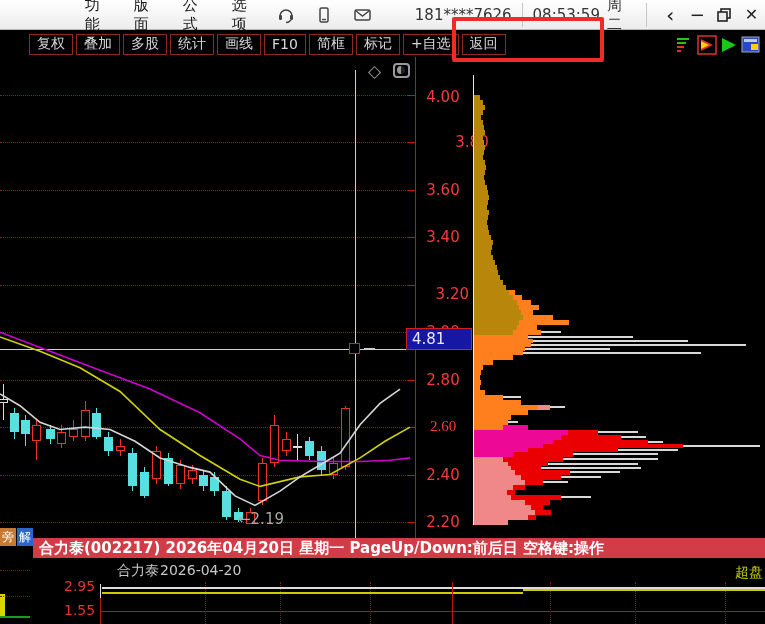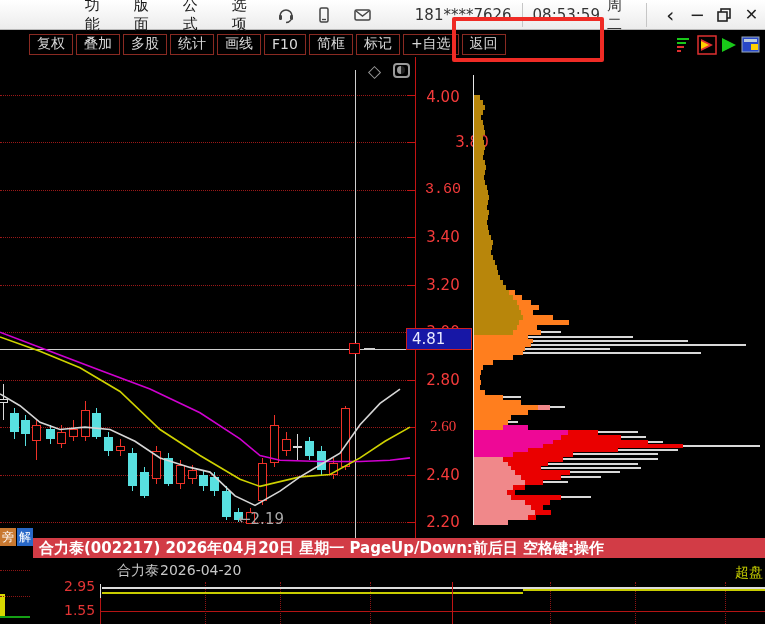--- a/index.html
+++ b/index.html
@@ -186,23 +186,23 @@
       <div class="axis-tick" style="top: 323px;"></div>
       <div class="gridline" style="top: 370px;"></div>
       <div class="axis-tick" style="top: 370px;"></div>
       <div class="gridline" style="top: 418px;"></div>
       <div class="axis-tick" style="top: 418px;"></div>
       <div class="gridline" style="top: 465px;"></div>
       <div class="axis-tick" style="top: 465px;"></div>
       <div class="axis-line"></div>
       <div class="axis-label" style="top: 23px; margin-top: 8px;">4.00</div>
       <div class="axis-label" style="top: 76px; margin-left: 29px;">3.80</div>
-      <div class="axis-label" style="top: 124px; font-family: Liberation Mono, monospace;">3.60</div>
+      <div class="axis-label" style="top: 124px;">3.60</div>
       <div class="axis-label" style="top: 171px;">3.40</div>
-      <div class="axis-label" style="top: 219px;">3.20</div>
+      <div class="axis-label" style="top: 228px; text-align: right;">3.20</div>
       <div class="axis-label" style="top: 266px;">3.00</div>
       <div class="axis-label" style="top: 314px;">2.80</div>
       <div class="axis-label" style="top: 361px; font-family: Liberation Serif, serif;">2.60</div>
       <div class="axis-label" style="top: 409px;">2.40</div>
       <div class="axis-label" style="top: 456px;">2.20</div>
       <div class="profile-seg" style="left: 473px; top: 38px; width: 7px; height: 5px; background: rgb(184, 134, 11);"></div>
       <div class="profile-seg" style="left: 473px; top: 43px; width: 10px; height: 5px; background: rgb(184, 134, 11);"></div>
       <div class="profile-seg" style="left: 473px; top: 48px; width: 12px; height: 5px; background: rgb(184, 134, 11);"></div>
       <div class="profile-seg" style="left: 473px; top: 53px; width: 10px; height: 5px; background: rgb(184, 134, 11);"></div>
       <div class="profile-seg" style="left: 473px; top: 58px; width: 8px; height: 5px; background: rgb(184, 134, 11);"></div>

